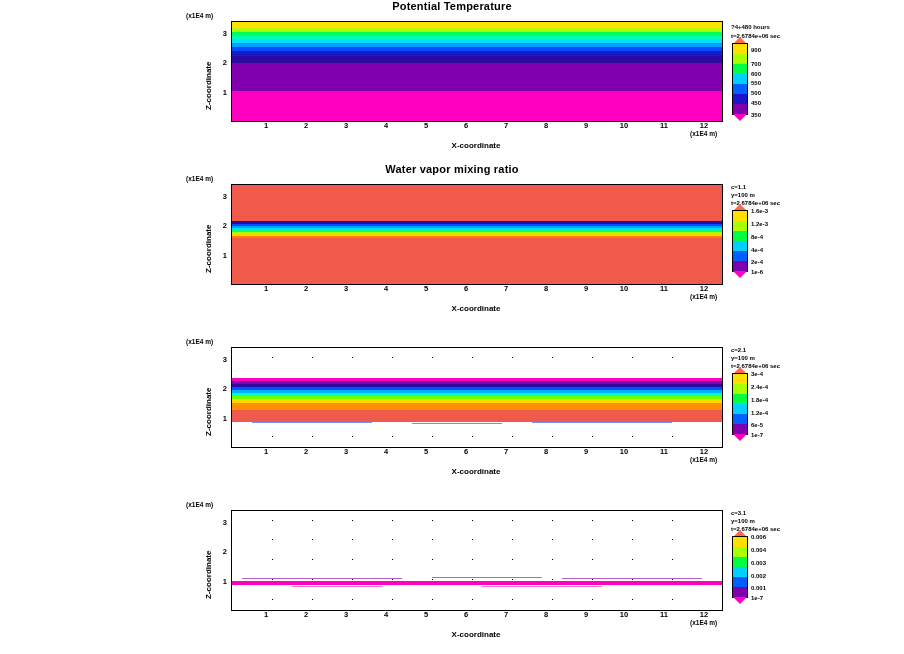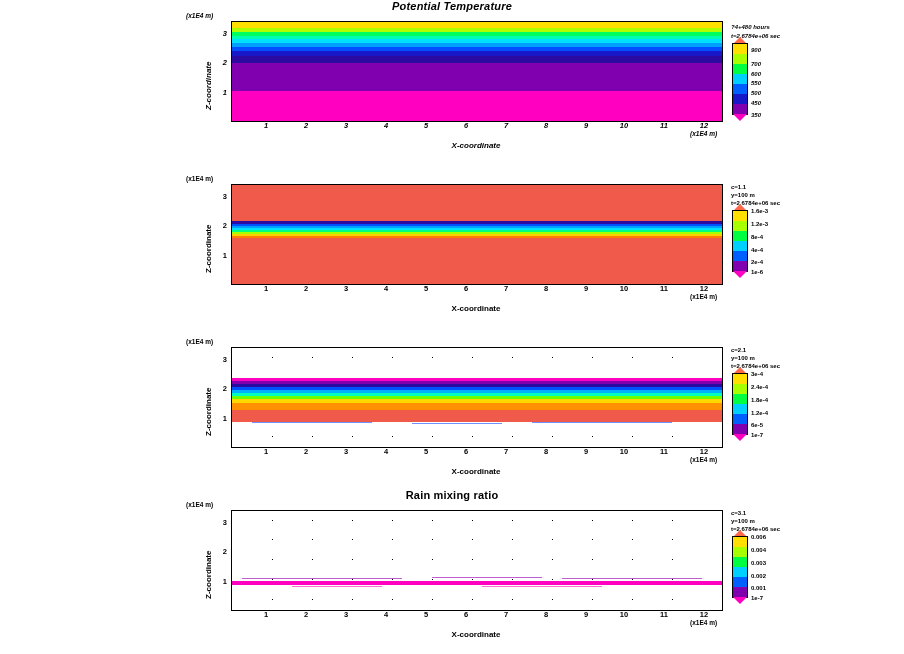--- a/index.html
+++ b/index.html
@@ -22,21 +22,21 @@
   .cbar .seg{position:absolute;left:0;width:100%;}
   .cbar-frame{position:absolute;border:1px solid #000;}
   .cbl{position:absolute;font-size:6px;font-weight:bold;white-space:nowrap;}
   .arrow-up{position:absolute;width:0;height:0;border-left:7px solid transparent;border-right:7px solid transparent;}
   .arrow-dn{position:absolute;width:0;height:0;border-left:7px solid transparent;border-right:7px solid transparent;}
   .wisp{position:absolute;}
 </style>
 </head>
 <body>
 
-<div class="panel" style="top:0;height:160px;font-style:italic;">
+<div class="panel" style="top:0;height:160px;">
   <div class="title" style="top:0px;">Potential Temperature</div>
   <div class="units-left" style="left:186px;top:12px;">(x1E4 m)</div>
   <div class="ylabel" style="left:204px;top:110px;">Z-coordinate</div>
 
   <div class="plotbox" style="left:231px;top:21px;width:490px;height:99px;">
     <div class="bands">
       <div class="band" style="top:0px;height:6px;background:#ffe000;"></div>
       <div class="band" style="top:6px;height:4px;background:#b0ff00;"></div>
       <div class="band" style="top:10px;height:4px;background:#00ff60;"></div>
       <div class="band" style="top:14px;height:3px;background:#00ff c0;background:#00ffb0;"></div>
@@ -88,20 +88,21 @@
   <div class="cbl" style="left:751px;top:47px;">900</div>
   <div class="cbl" style="left:751px;top:61px;">700</div>
   <div class="cbl" style="left:751px;top:71px;">600</div>
   <div class="cbl" style="left:751px;top:80px;">550</div>
   <div class="cbl" style="left:751px;top:90px;">500</div>
   <div class="cbl" style="left:751px;top:100px;">450</div>
   <div class="cbl" style="left:751px;top:112px;">350</div>
 </div>
 
 <div class="panel" style="top:163px;height:160px;">
+  <div class="title" style="top:0px;">Water vapor mixing ratio</div>
   <div class="units-left" style="left:186px;top:12px;">(x1E4 m)</div>
   <div class="ylabel" style="left:204px;top:110px;">Z-coordinate</div>
 
   <div class="plotbox" style="left:231px;top:21px;width:490px;height:99px;">
     <div class="grid-dots">
       <div class="gd" style="left:40px;top:9px;"></div>
         <div class="gd" style="left:80px;top:9px;"></div>
       <div class="gd" style="left:120px;top:9px;"></div>
         <div class="gd" style="left:160px;top:9px;"></div>
       <div class="gd" style="left:200px;top:9px;"></div>
@@ -285,21 +286,20 @@
   </div>
   <div class="cbl" style="left:751px;top:45px;">3e-4</div>
   <div class="cbl" style="left:751px;top:58px;">2.4e-4</div>
   <div class="cbl" style="left:751px;top:71px;">1.8e-4</div>
   <div class="cbl" style="left:751px;top:84px;">1.2e-4</div>
   <div class="cbl" style="left:751px;top:96px;">6e-5</div>
   <div class="cbl" style="left:751px;top:106px;">1e-7</div>
 </div>
 
 <div class="panel" style="top:489px;height:165px;">
-  <div class="title" style="top:0px;">Rain mixing ratio</div>
   <div class="units-left" style="left:186px;top:12px;">(x1E4 m)</div>
   <div class="ylabel" style="left:204px;top:110px;">Z-coordinate</div>
 
   <div class="plotbox" style="left:231px;top:21px;width:490px;height:99px;">
     <div class="grid-dots">
       <div class="gd" style="left:40px;top:9px;"></div>
         <div class="gd" style="left:80px;top:9px;"></div>
       <div class="gd" style="left:120px;top:9px;"></div>
         <div class="gd" style="left:160px;top:9px;"></div>
       <div class="gd" style="left:200px;top:9px;"></div>

